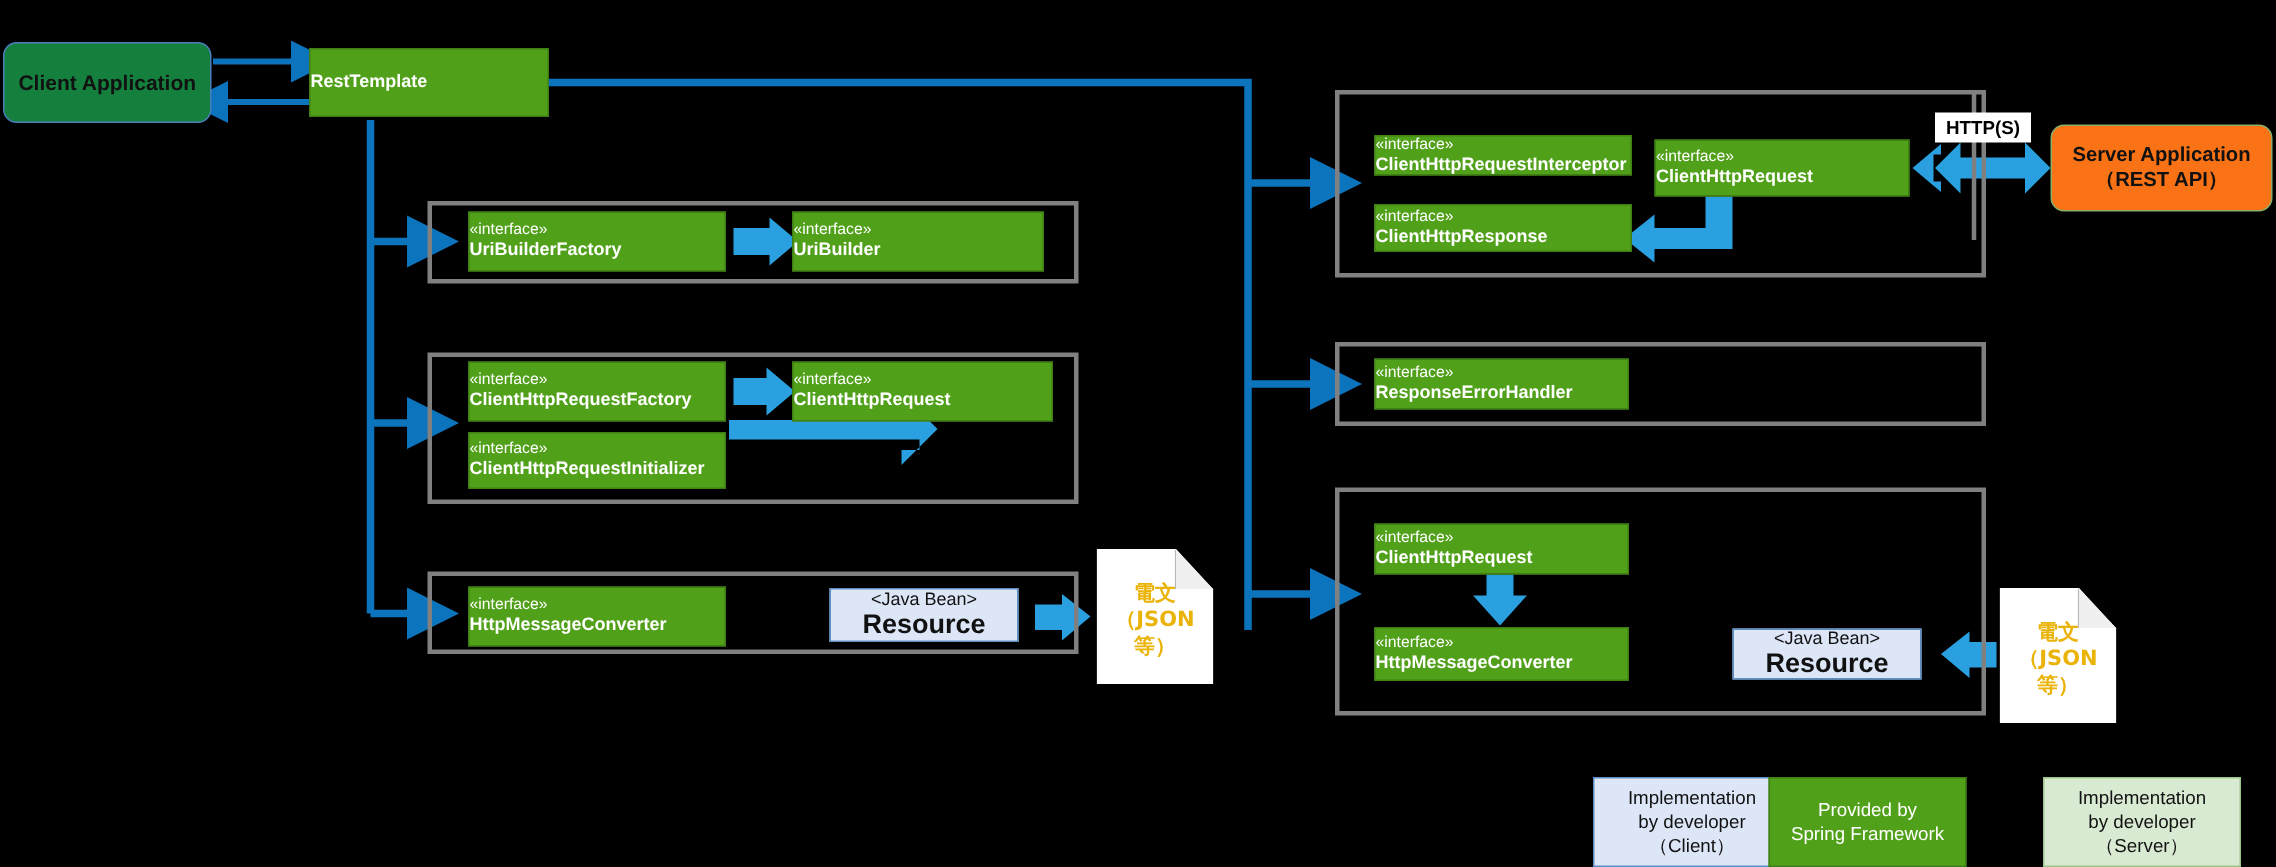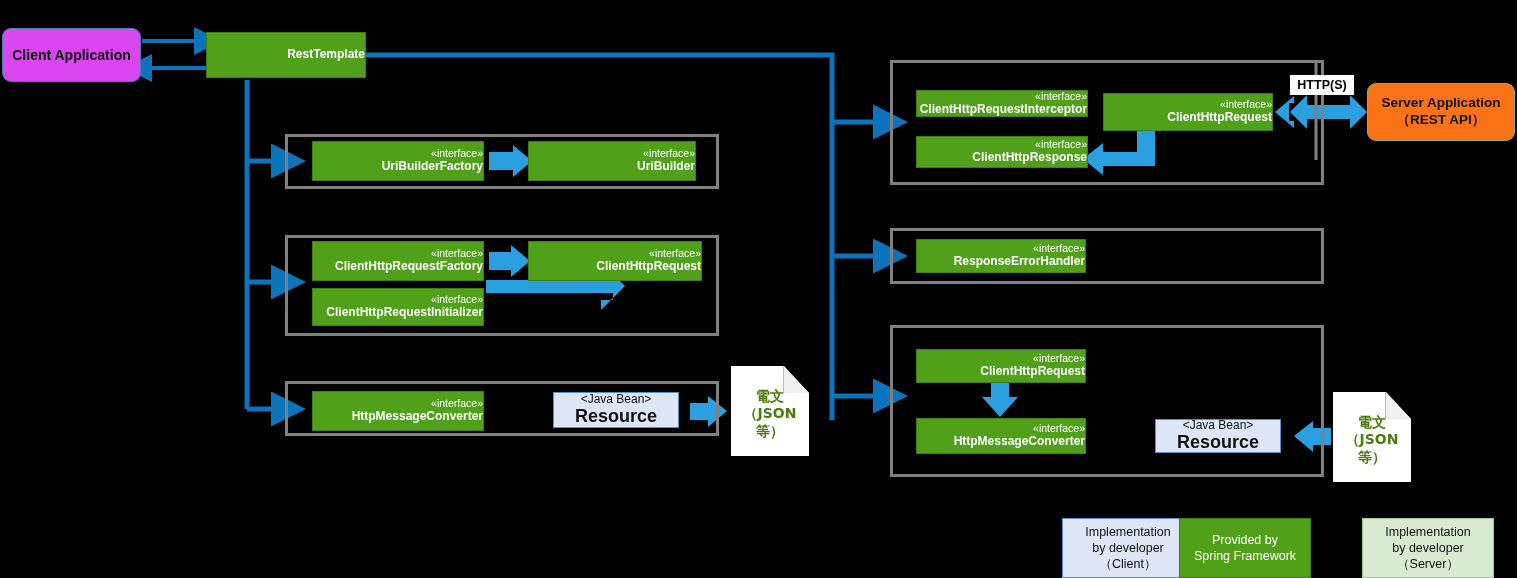--- a/index.html
+++ b/index.html
@@ -3,36 +3,36 @@
 <meta charset="utf-8">
 <style>
   html,body{margin:0;padding:0;background:#000;}
   body{font-family:"Liberation Sans","DejaVu Sans",sans-serif;}
   #stage{position:relative;width:1517px;height:578px;background:#000000;overflow:hidden;}
   .abs{position:absolute;box-sizing:border-box;}
 
   
   .green{
     background:#51a01a;border:1px solid #3f7f13;color:#ffffff;
-    display:flex;flex-direction:column;align-items:flex-end;justify-content:center;
+    display:flex;flex-direction:column;align-items:flex-start;justify-content:center;
     text-align:center;line-height:1.12;font-weight:bold;
   }
   .green .iface{font-weight:normal;font-size:10.5px;letter-spacing:0px;}
   .green .nm{font-size:12px;font-weight:bold;}
 
   .bluebean{
     background:#dce6f7;border:1px solid #5b8ec4;color:#111;
     display:flex;flex-direction:column;align-items:center;justify-content:center;
     text-align:center;line-height:1.2;
   }
   .bluebean .jb{font-size:12px;font-weight:normal;}
   .bluebean .nm{font-size:18px;font-weight:bold;}
 
   .clientapp{
-    background:#d946ef;border:1px solid #4a7ebb;border-radius:9px;
+    background:#15803d;border:1px solid #4a7ebb;border-radius:9px;
     display:flex;align-items:center;justify-content:center;text-align:center;
     color:#111;font-size:14px;font-weight:bold;
   }
   .serverapp{
     background:#f97316;border:1px solid #86b06b;border-radius:9px;
     display:flex;flex-direction:column;align-items:center;justify-content:center;
     text-align:center;color:#111;font-size:13.5px;font-weight:bold;line-height:1.25;
   }
 
   .panel{border:3px solid #808080;background:transparent;}
@@ -45,21 +45,21 @@
   }
   .doc .fold{
     position:absolute;right:0;top:0;width:32%;height:30%;
     background:#f0f0f0;
     clip-path:polygon(0 0, 100% 100%, 0 100%);
     border-left:1px solid #b9b9b9;
   }
   .doc .txt{
     position:absolute;inset:0;display:flex;flex-direction:column;
     align-items:center;justify-content:center;text-align:center;
-    color:#4d7c0f;font-size:14px;font-weight:bold;line-height:1.25;
+    color:#eab308;font-size:14px;font-weight:bold;line-height:1.25;
     font-family:"DejaVu Sans",sans-serif;padding-top:6px;
   }
 
   
   .lg{
     display:flex;flex-direction:column;align-items:center;justify-content:center;
     text-align:center;font-size:12.5px;line-height:1.3;
   }
   .lg-blue{background:#dce6f7;border:1px solid #5b8ec4;color:#111;}
   .lg-green{background:#51a01a;border:1px solid #3f7f13;color:#fff;}

